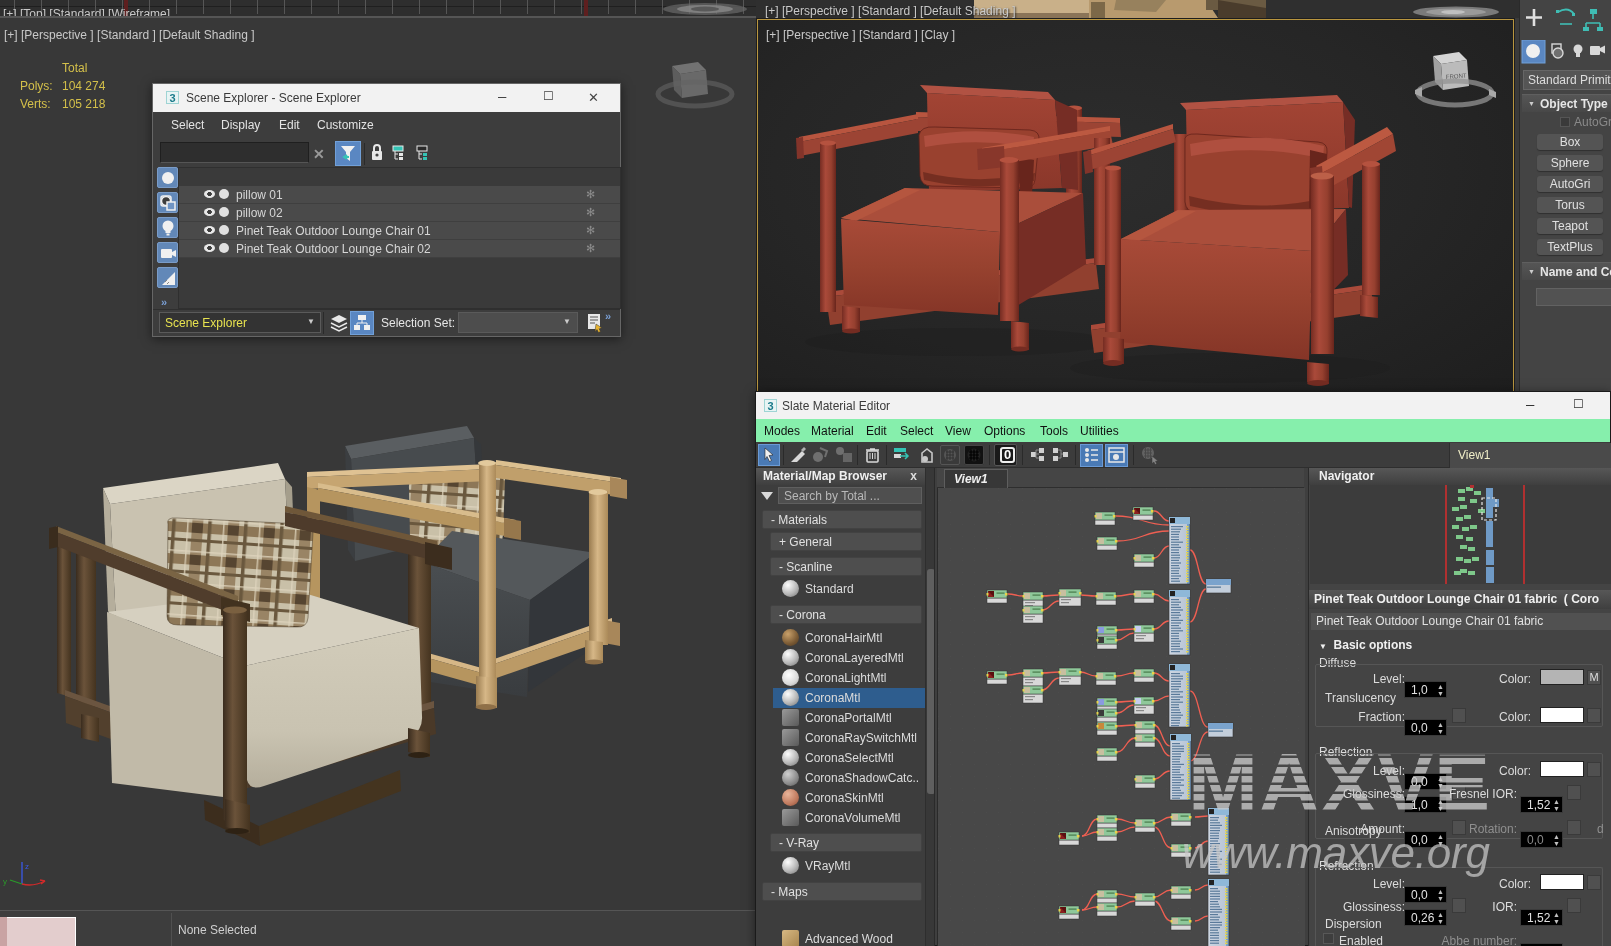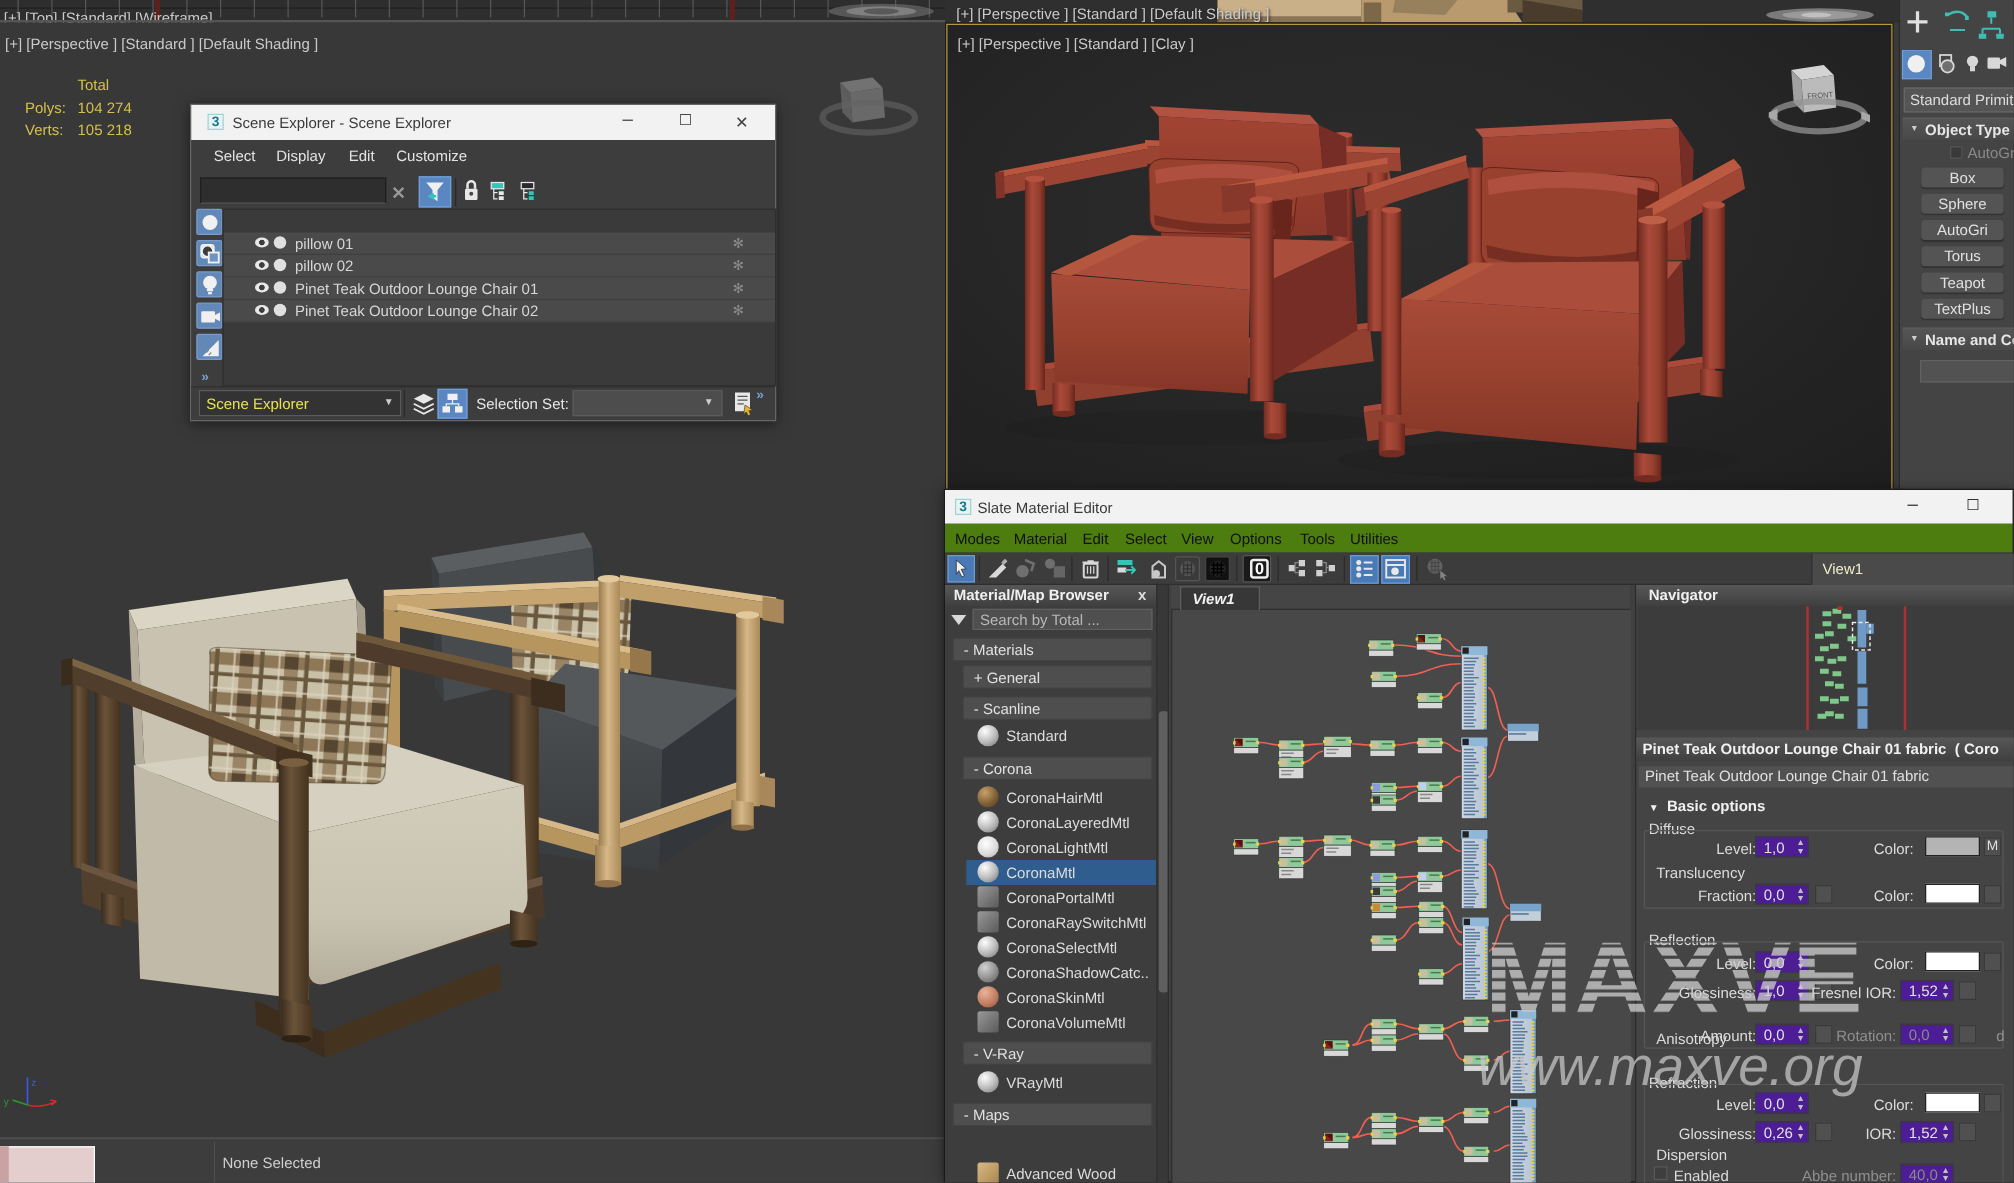--- a/index.html
+++ b/index.html
@@ -60,21 +60,21 @@
 #sxhead { position:absolute; left:0; top:0; width:100%; height:18px; background:#464646; border-bottom:1px solid #2f2f2f; color:#dcdcdc; }
 .sxrow { position:absolute; left:0; width:100%; height:18px; background:#4a4a4a; border-bottom:1px solid #3f3f3f; }
 .sxrow .nm { position:absolute; left:57px; top:2px; color:#d6d6d6; white-space:nowrap; }
 .sxrow:before { content:""; position:absolute; left:25px; top:4px; width:11px; height:8px; border-radius:50%; background:radial-gradient(circle at 50% 50%, #3d3d3d 0 2px, #e8e8e8 2.5px); }
 .sxrow:after { content:""; position:absolute; left:40px; top:3px; width:10px; height:10px; border-radius:50%; background:#e0e0e0; }
 .sxrow .frz { position:absolute; left:407px; top:2px; color:#8a8a8a; font-size:11px; }
 
 
 #slate { left:755px; top:391px; width:856px; height:555px; background:#3f3f3f; border:1px solid #1a1a1a; z-index:20; }
 #slate .titlebar { height:27px; }
-#slate .menurow { position:absolute; left:0; top:27px; width:100%; height:23px; background:#4d7c0f; color:#111; }
+#slate .menurow { position:absolute; left:0; top:27px; width:100%; height:23px; background:#86efac; color:#111; }
 #slate .menurow span { position:absolute; top:5px; }
 #slate .toolbar { position:absolute; left:0; top:50px; width:100%; height:26px; background:#3c3c3c; border-bottom:1px solid #2e2e2e; }
 
 .panhdr { background:linear-gradient(#575757,#3f3f3f); color:#f0f0f0; font-weight:bold; }
 
 
 #mbrowser { position:absolute; left:0; top:76px; width:179px; height:479px; background:#3d3d3d; border-right:1px solid #2a2a2a; overflow:hidden; }
 #mbrowser .hdr { position:absolute; left:0; top:0; width:169px; height:17px; padding:1px 0 0 7px; }
 #mbsearch { position:absolute; left:22px; top:19px; width:144px; height:17px; background:#4f4f4f; border:1px solid #5f5f5f; color:#b8b8b8; padding:1px 0 0 5px; }
 .mbgrp { position:absolute; left:6px; width:160px; height:19px; background:#4e4e4e; border:1px solid #424242; border-radius:2px; color:#e0e0e0; padding:2px 0 0 8px; }
@@ -95,21 +95,21 @@
 
 
 #rightcol { position:absolute; left:552px; top:76px; width:304px; height:479px; background:#444; border-left:1px solid #2a2a2a; }
 #navhdr { position:absolute; left:0; top:0; width:100%; height:17px; padding:1px 0 0 10px; }
 #navcanvas { position:absolute; left:1px; top:17px; width:303px; height:99px; background:#3c3c3c; border-bottom:2px solid #333; }
 #parhdr { position:absolute; left:0; top:122px; width:100%; height:19px; padding:2px 0 0 5px; white-space:nowrap; overflow:hidden; }
 #parname { position:absolute; left:2px; top:145px; width:300px; height:17px; background:#515151; color:#e0e0e0; padding:1px 0 0 5px; }
 .prow { position:absolute; width:100%; height:20px; }
 .plabel { position:absolute; top:3px; color:#dcdcdc; text-align:right; white-space:nowrap; }
 .plabel.dis { color:#8f8f8f; }
-.pbox { position:absolute; top:0px; width:43px; height:17px; background:#4c1d95; border:1px solid #3a3a3a; color:#e2e2e2; padding:1px 0 0 6px; }
+.pbox { position:absolute; top:12px; width:43px; height:17px; background:#000000; border:1px solid #3a3a3a; color:#e2e2e2; padding:1px 0 0 6px; }
 .pbox.dis { color:#8a8a8a; }
 .pbox .sp { position:absolute; right:2px; top:1px; font-size:7px; color:#c0c0c0; line-height:7px; }
 .pbtn { position:absolute; top:1px; width:14px; height:15px; background:#505050; border:1px solid #3a3a3a; }
 .pswatch { position:absolute; top:0px; width:44px; height:16px; border:1px solid #222; }
 .pgroup { position:absolute; left:6px; width:288px; border:1px solid #565656; border-radius:2px; }
 .psec { position:absolute; left:10px; color:#dcdcdc; }
 
 
 #wm { left:1180px; top:740px; width:330px; height:140px; z-index:50; pointer-events:none; }
 </style>

